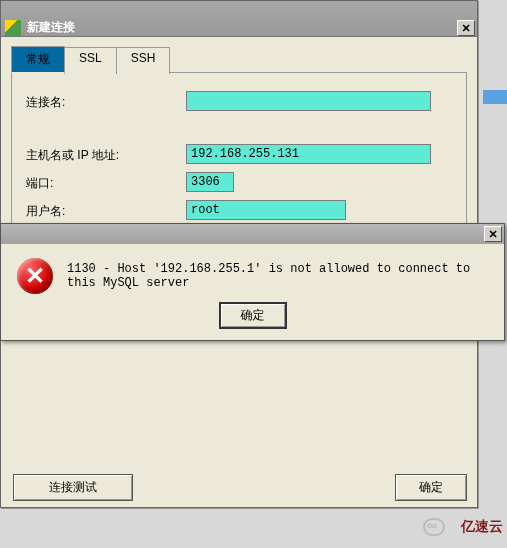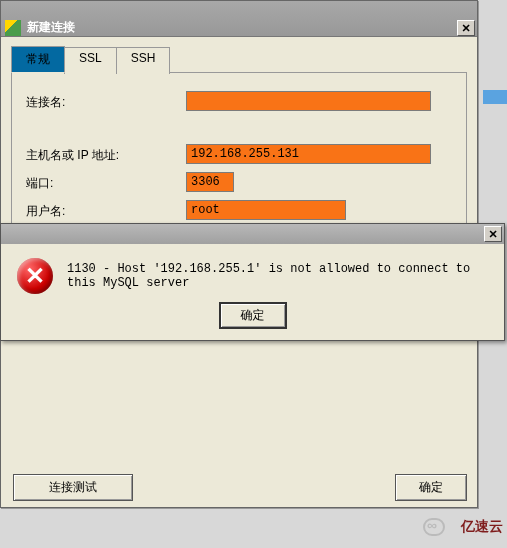--- a/index.html
+++ b/index.html
@@ -97,21 +97,21 @@
       margin-bottom: 8px;
     }
     .form-label {
       width: 160px;
     }
     .form-input {
       border: 1px solid #7b7b7b;
       padding: 2px 4px;
       font-family: "Courier New", monospace;
       font-size: 12px;
-      background: #f97316;
+      background: #5eead4;
       height: 20px;
     }
     .input-wide { width: 245px; }
     .input-med { width: 160px; }
     .input-small { width: 48px; }
     .big-gap { margin-top: 33px; }
 
     .error-dialog {
       position: absolute;
       left: 0;

